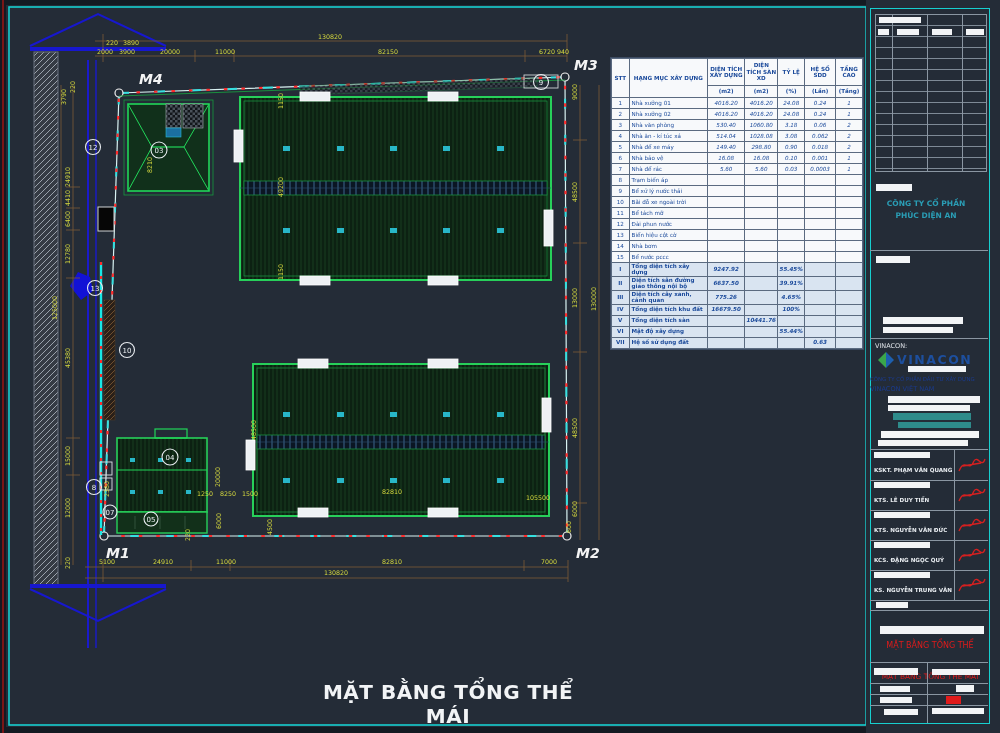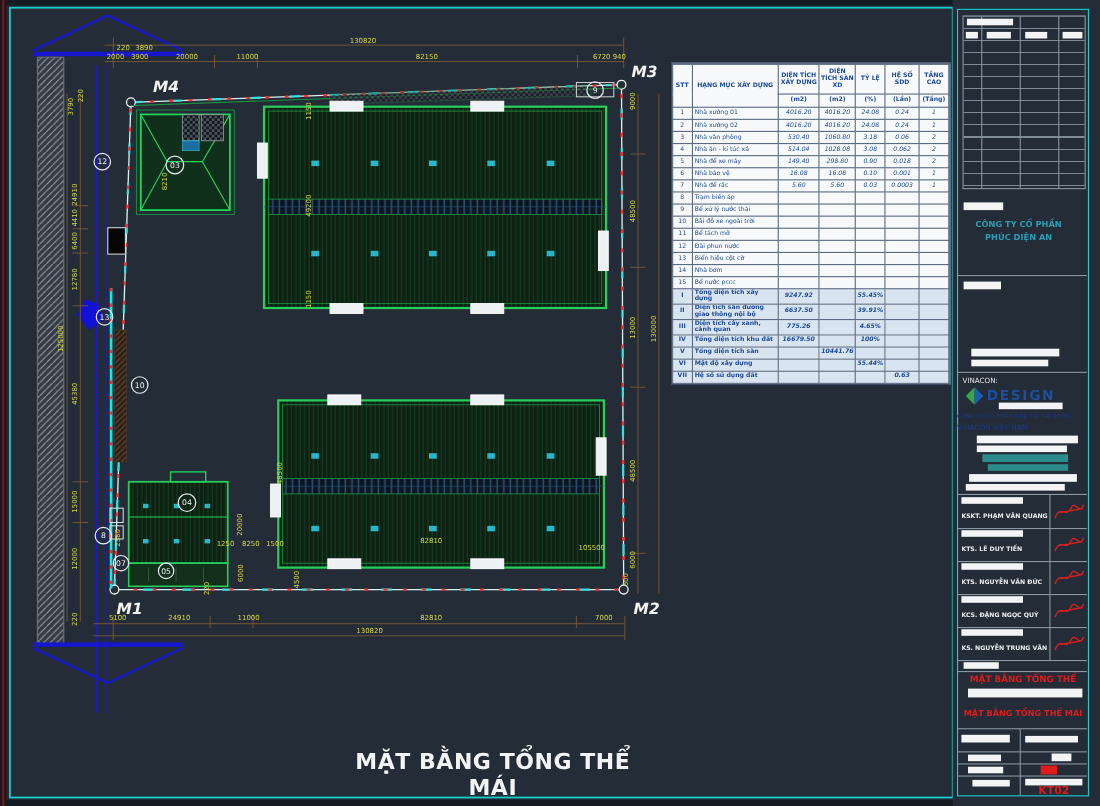--- a/index.html
+++ b/index.html
@@ -28,21 +28,21 @@
   
   #titleblock{position:absolute;left:866px;top:0;width:134px;height:733px;background:#242c37;z-index:2;}
   #titleblock .abs{position:absolute;}
   .wbar{position:absolute;background:#f2f4f6;height:7px;}
   .tbar{position:absolute;background:#2e8b8b;height:7px;}
   .tb-line{position:absolute;background:#8a96a2;}
   .tb-cyantxt{color:#2a9db5;font-weight:bold;font-size:7.5px;text-align:center;line-height:12px;}
   .tb-yellowtxt{color:#e6e23a;font-weight:bold;font-size:6.8px;text-align:center;line-height:11px;}
   .tb-white{color:#dfe3e8;font-size:6.5px;}
   .tb-bluebold{color:#1a3a8c;font-weight:normal;text-align:left;}
-  .tb-red{color:#e01b1b;font-weight:bold;text-align:center;}
+  .tb-red{color:#e01b1b;font-weight:normal;text-align:center;margin-top:28px;}
   .signame{position:absolute;color:#e8ecf0;font-size:5.6px;font-weight:bold;white-space:nowrap;}
   .sigpath{stroke:#d42020;stroke-width:1.3;fill:none;}
 
   
   #sheet-title{position:absolute;left:300px;top:680px;width:296px;text-align:center;z-index:2;
     color:#f2f4f6;font-size:20px;font-weight:bold;letter-spacing:.5px;
     border-bottom:2px solid #b9bec5;padding-bottom:5px;}
 </style>
 </head>
 <body>
@@ -612,21 +612,21 @@
 
   <div class="tb-line" style="left:4px;top:338px;width:118px;height:1px;"></div>
   <div class="abs tb-white" style="left:9px;top:342px;">VINACON:</div>
 
   <div class="abs" style="left:12px;top:352px;width:16px;height:16px;">
     <svg width="16" height="16">
           <polygon points="0,8 8,0 8,16" fill="#3aa64a"></polygon>
           <polygon points="8,0 16,8 8,16" fill="#1d5fae"></polygon>
         </svg>
   </div>
-  <div class="abs" style="left:31px;top:352px;font-size:12.5px;font-weight:bold;color:#1d4f9e;letter-spacing:1.5px;">DESIGN</div>
+  <div class="abs" style="left:31px;top:352px;font-size:12.5px;font-weight:bold;color:#1d4f9e;letter-spacing:1.5px;">VINACON</div>
   <div class="wbar" style="left:42px;top:366px;width:58px;height:6px;"></div>
 
   <div class="abs tb-bluebold" style="left:4px;top:376px;width:120px;font-size:5.4px;">CÔNG TY CỔ PHẦN ĐẦU TƯ XÂY DỰNG</div>
   <div class="abs tb-bluebold" style="left:4px;top:385px;width:120px;font-size:6.6px;">VINACON VIỆT NAM</div>
 
   <div class="wbar" style="left:22px;top:396px;width:92px;"></div>
   <div class="wbar" style="left:22px;top:405px;width:82px;height:6px;"></div>
   <div class="tbar" style="left:27px;top:413px;width:78px;"></div>
   <div class="tbar" style="left:32px;top:422px;width:73px;height:6px;"></div>
   <div class="wbar" style="left:15px;top:431px;width:98px;"></div>

